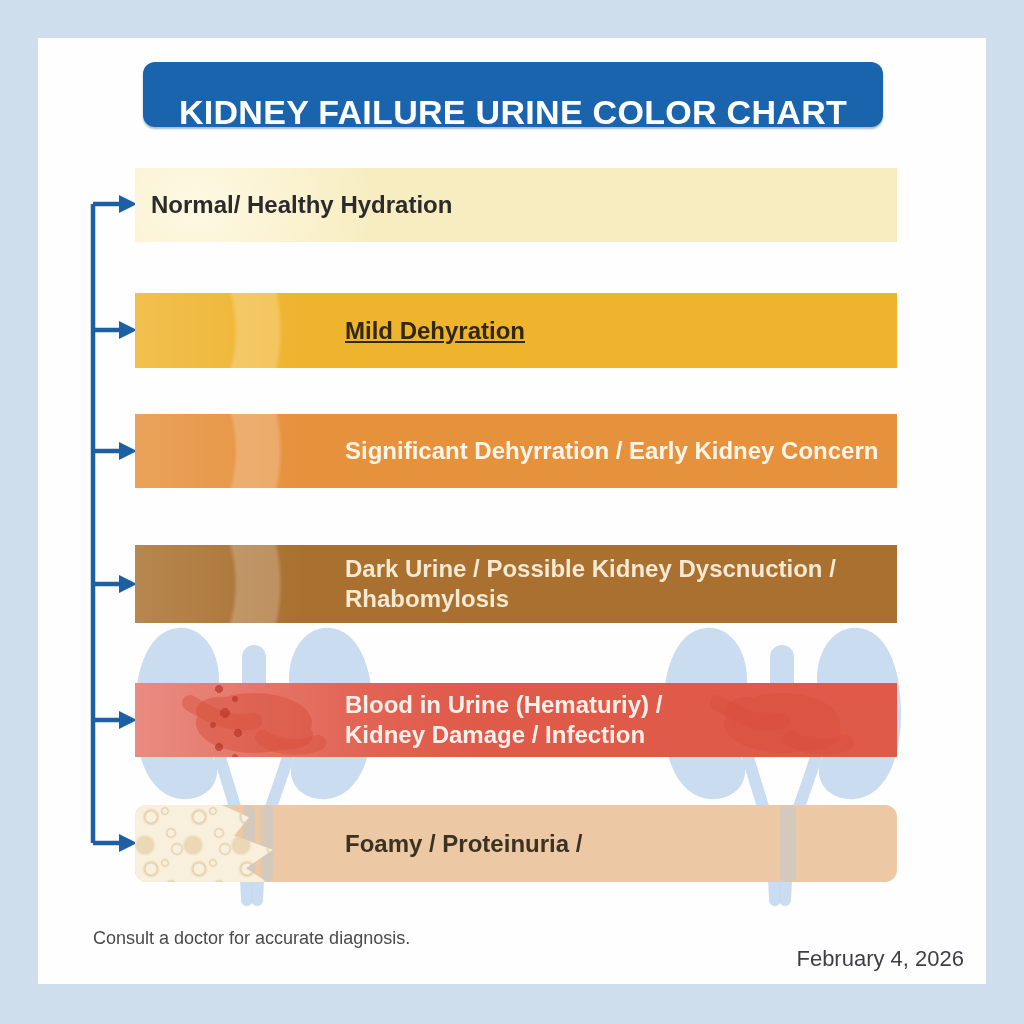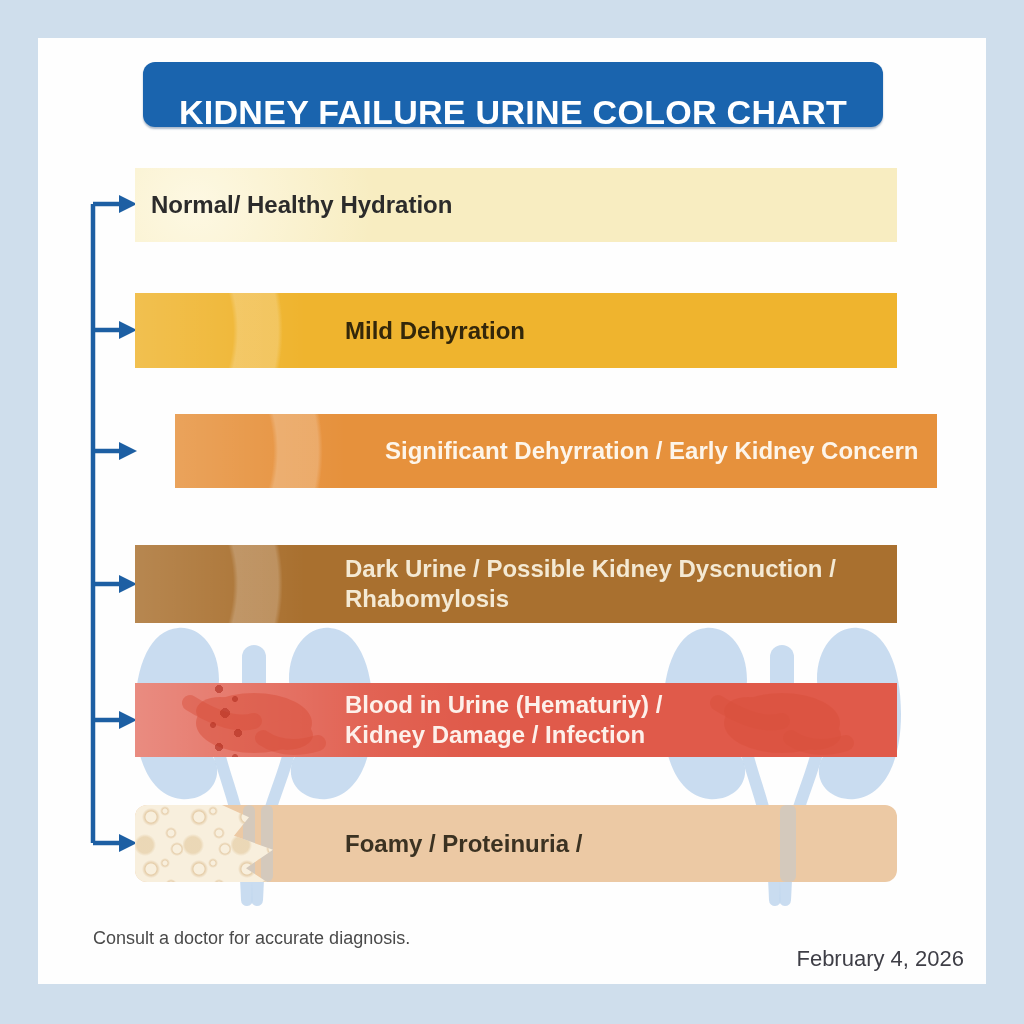--- a/index.html
+++ b/index.html
@@ -110,27 +110,27 @@
   <div class="title-banner">
     <span>KIDNEY FAILURE URINE COLOR CHART</span>
   </div>
 
   <div class="row r1" style="background-color: rgb(248, 237, 193); color: rgb(43, 43, 43); padding-left: 16px;">
     <div class="sheen"></div>
     <span class="l1">Normal/ Healthy Hydration</span>
     <span class="l2"></span>
   </div>
 
-  <div class="row r2" style="background-color: rgb(239, 180, 46); color: rgb(51, 39, 10);">
+  <div class="row r2" style="background-color: rgb(239, 180, 46); color: rgb(51, 39, 10); text-decoration: underline;">
     <div class="sheen"></div>
     <span class="l1">Mild Dehyration</span>
     <span class="l2"></span>
   </div>
 
-  <div class="row r3" style="background-color: rgb(230, 145, 60); color: rgb(253, 245, 234); margin-left: 40px;">
+  <div class="row r3" style="background-color: rgb(230, 145, 60); color: rgb(253, 245, 234);">
     <div class="sheen"></div>
     <span class="l1">Significant Dehyrration / Early Kidney Concern</span>
     <span class="l2"></span>
   </div>
 
   <div class="row r5" style="background-color: rgb(224, 90, 74); color: rgb(253, 240, 234);">
     <div class="sheen5"></div>
     <svg class="vessel-svg" viewBox="0 0 762 74">
       <defs>
         <g id="vg">

